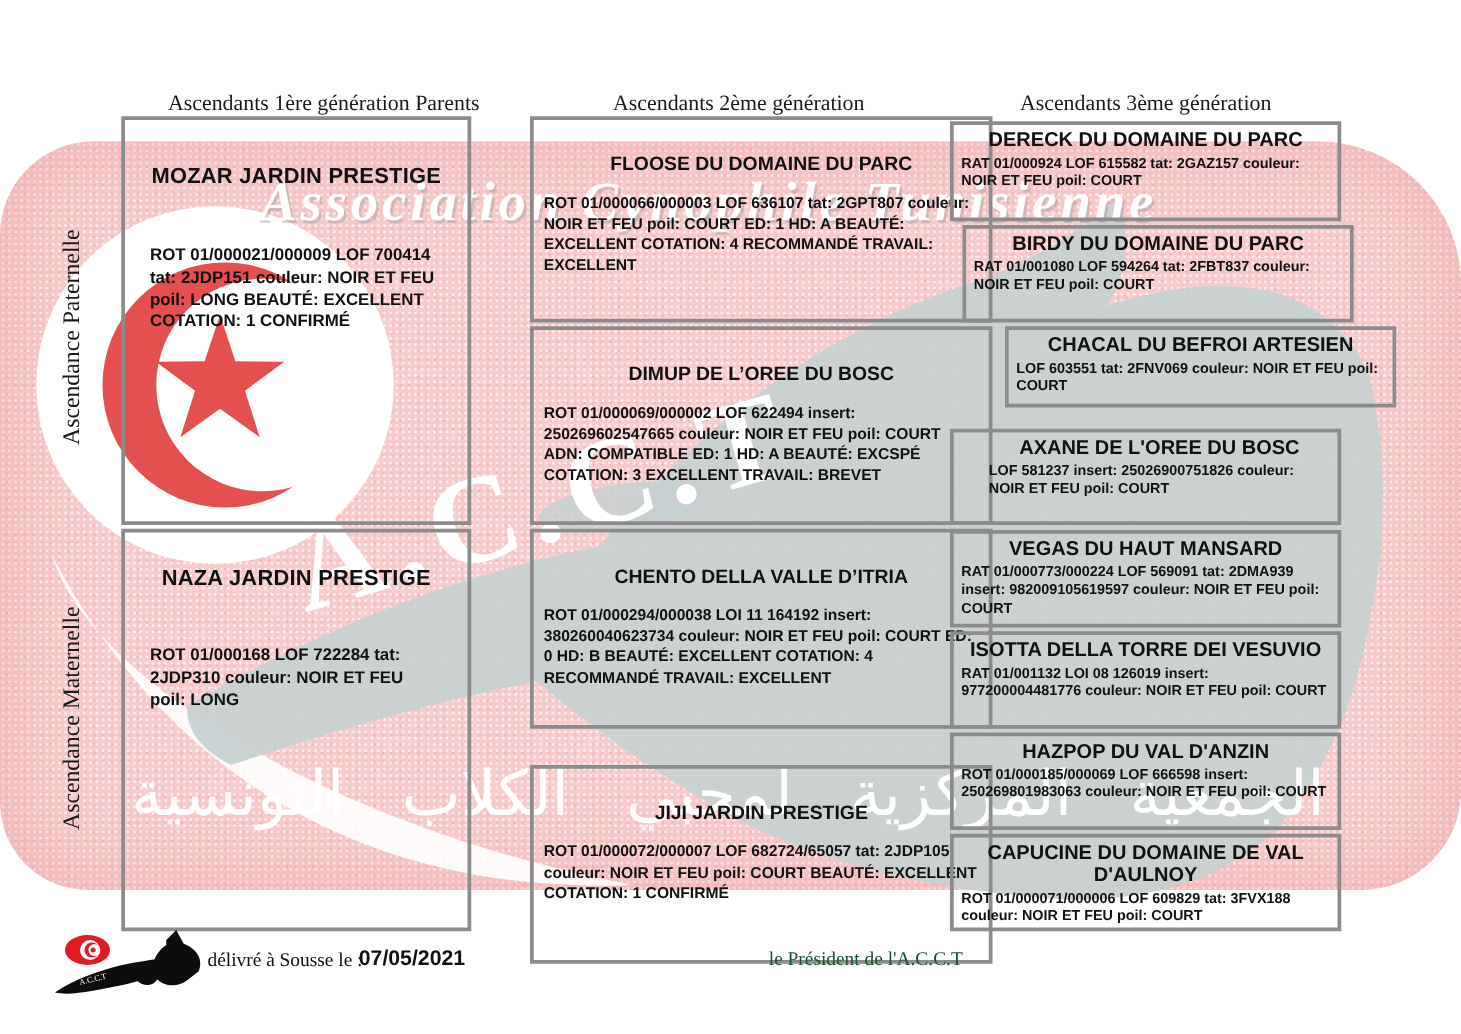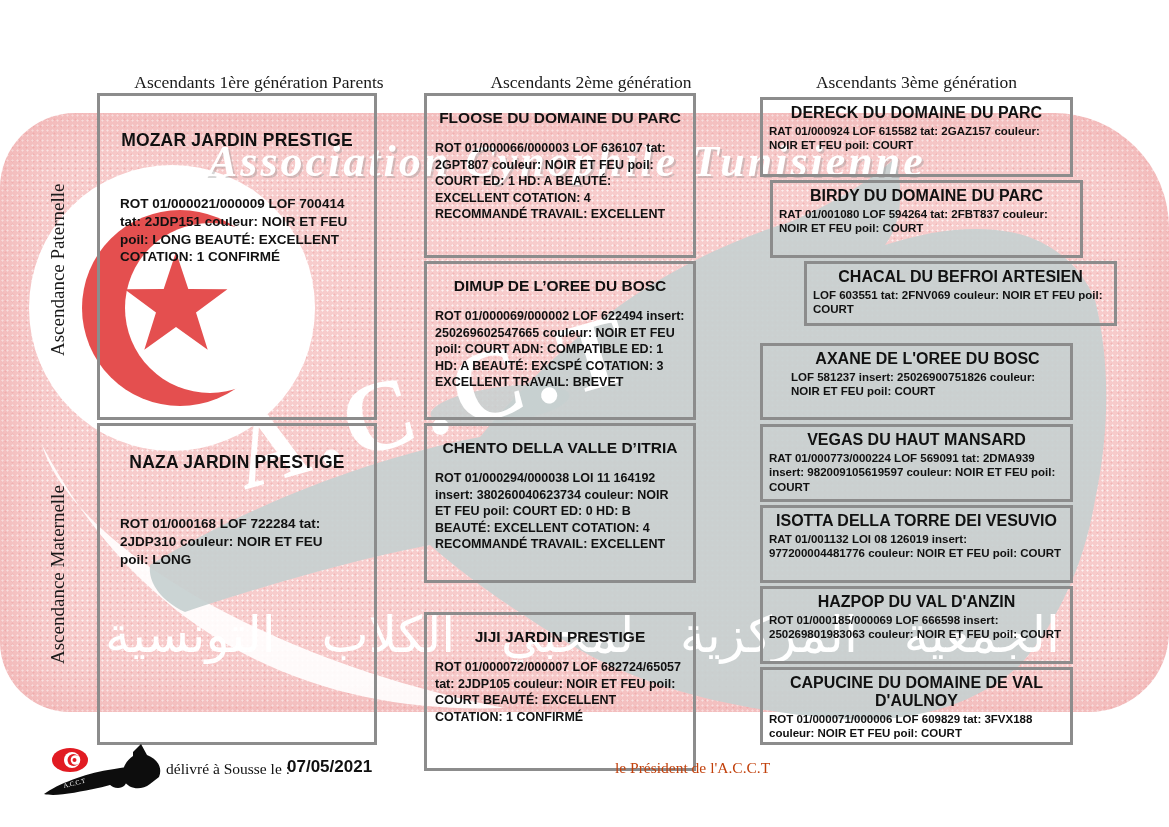--- a/index.html
+++ b/index.html
@@ -36,31 +36,31 @@
 
   
   .pbox{position:absolute;box-sizing:border-box;border:3px solid #8c8c8c;background:transparent;}
   .pbox .title{font-weight:bold;text-align:center;color:#111;}
   .pbox .details{font-weight:bold;text-align:left;color:#111;}
   .col1{left:97px;width:280px;padding:0 20px;}
   .col1 .title{font-size:17.5px;letter-spacing:.2px;}
   .col1 .details{font-size:13.5px;line-height:1.32;}
   .box-father{top:93px;height:327px;} .box-father .title{margin-top:34px;} .box-father .details{margin-top:44px;}
   .box-mother{top:423px;height:322px;} .box-mother .title{margin-top:26px;} .box-mother .details{margin-top:42px;}
-  .col2{left:424px;width:272px;padding:0 8px;}
+  .col2{left:424px;width:370px;padding:14px 8px;}
   .col2 .title{font-size:15.5px;margin-top:13px;}
   .col2 .details{font-size:12.5px;line-height:1.32;margin-top:13px;}
   .col3{left:760px;width:313px;padding:0 6px;}
   .col3 .title{font-size:16px;margin-top:4px;}
   .col3 .details{font-size:11.5px;line-height:1.25;margin-top:2px;}
 
   
   #issued-label{position:absolute;left:166px;top:760px;font-family:"Liberation Serif",serif;font-size:15.5px;color:#111;}
   #issued-date{position:absolute;left:287px;top:757px;font-size:17px;font-weight:bold;color:#111;}
-  #president-label{position:absolute;left:615px;top:759px;font-family:"Liberation Serif",serif;font-size:15.5px;color:#c2410c;}
+  #president-label{position:absolute;left:615px;top:759px;font-family:"Liberation Serif",serif;font-size:15.5px;color:#14532d;}
   #footer-logo{position:absolute;left:38px;top:742px;}
 </style>
 </head>
 <body>
 
 <div id="page">
 
   <div id="pink-rect"></div>
 
   <svg id="bg-art" viewBox="0 0 1169 827" width="1169" height="827">

